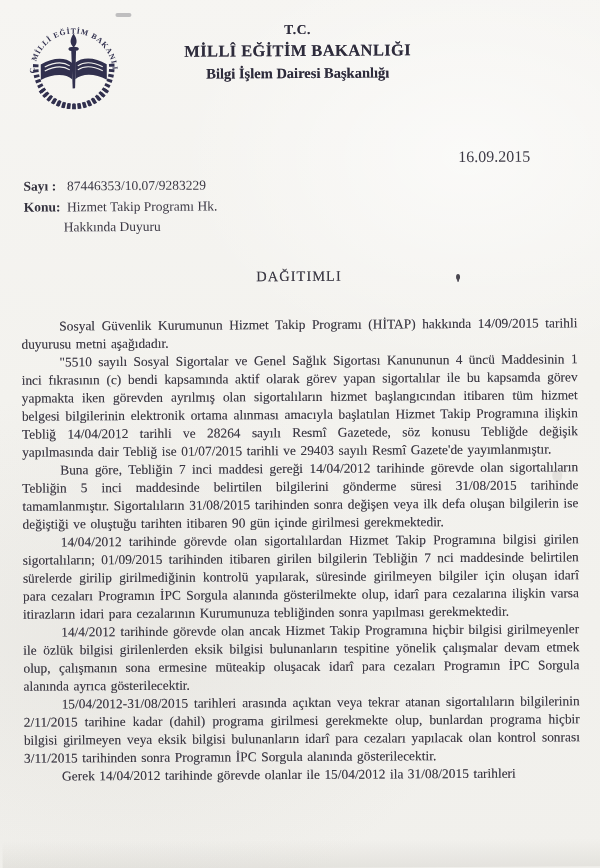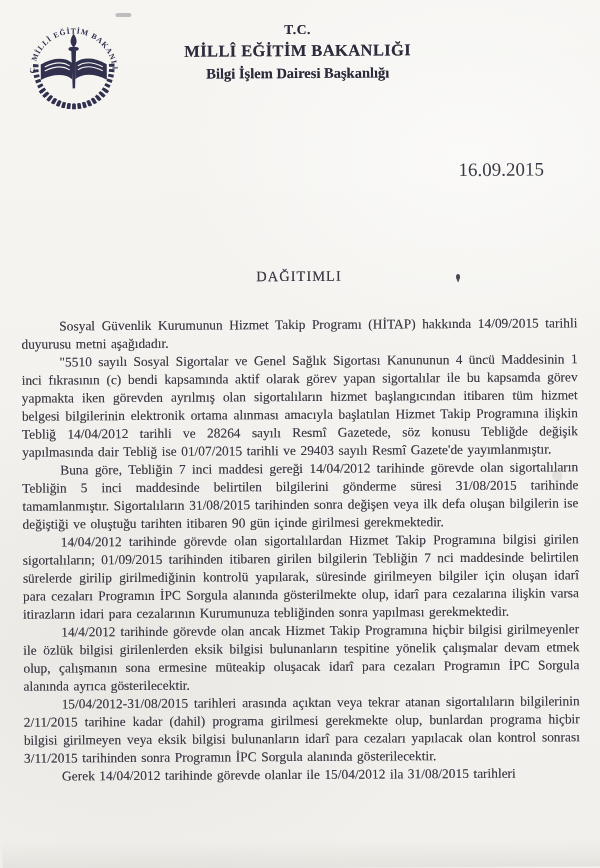--- a/index.html
+++ b/index.html
@@ -25,22 +25,22 @@
     position:absolute;left:0;top:20px;width:600px;text-align:center;
     color:#2e2c3c;
     text-shadow:0 0 .4px rgba(46,44,60,.6);
   }
   .lh-republic{font-size:13.5px;font-weight:bold;letter-spacing:.5px;line-height:19px;}
   .lh-ministry{font-size:16.5px;font-weight:bold;letter-spacing:.4px;line-height:23px;}
   .lh-department{font-size:14.5px;font-weight:bold;line-height:22px;}
 
   
   .doc-date{
-    position:absolute;top:160px;left:460px;
-    font-size:19px;color:#3c3945;
+    position:absolute;top:149px;left:460px;
+    font-size:16px;color:#3c3945;
   }
   .meta{position:absolute;left:25px;top:175px;font-size:13.5px;line-height:20.5px;color:#3c3945;}
   .meta .lbl{font-weight:bold;display:inline-block;min-width:40px;color:#34323e;}
   .meta .cont{margin-left:40px;}
 
   
   .dagitimli{
     position:absolute;top:268px;left:0;width:600px;text-align:center;
     font-size:14.5px;letter-spacing:1px;color:#3a3743;
     text-shadow:0 0 .3px rgba(50,47,60,.5);
@@ -99,20 +99,33 @@
     </svg>
 
     <div class="lh-text">
       <div class="lh-republic">T.C.</div>
       <div class="lh-ministry">MİLLÎ EĞİTİM BAKANLIĞI</div>
       <div class="lh-department">Bilgi İşlem Dairesi Başkanlığı</div>
     </div>
 
     <div class="doc-date">16.09.2015</div>
 
+    <div class="meta">
+      <div class="row">
+        <span class="lbl">Sayı :</span>
+        <span>87446353/10.07/9283229</span>
+      </div>
+      <div class="row">
+        <span class="lbl">Konu:</span>
+        <span>Hizmet Takip Programı Hk.</span>
+      </div>
+      <div class="row cont">
+        <span>Hakkında Duyuru</span>
+      </div>
+    </div>
 
     <div class="dagitimli">DAĞITIMLI</div>
 
     <div class="body-text">
       <p>Sosyal Güvenlik Kurumunun Hizmet Takip Programı (HİTAP) hakkında 14/09/2015 tarihli duyurusu metni aşağıdadır.</p>
       <p>"5510 sayılı Sosyal Sigortalar ve Genel Sağlık Sigortası Kanununun 4 üncü Maddesinin 1 inci fıkrasının (c) bendi kapsamında aktif olarak görev yapan sigortalılar ile bu kapsamda görev yapmakta iken görevden ayrılmış olan sigortalıların hizmet başlangıcından itibaren tüm hizmet belgesi bilgilerinin elektronik ortama alınması amacıyla başlatılan Hizmet Takip Programına ilişkin Tebliğ 14/04/2012 tarihli ve 28264 sayılı Resmî Gazetede, söz konusu Tebliğde değişik yapılmasında dair Tebliğ ise 01/07/2015 tarihli ve 29403 sayılı Resmî Gazete'de yayımlanmıştır.</p>
       <p>Buna göre, Tebliğin 7 inci maddesi gereği 14/04/2012 tarihinde görevde olan sigortalıların Tebliğin 5 inci maddesinde belirtilen bilgilerini gönderme süresi 31/08/2015 tarihinde tamamlanmıştır. Sigortalıların 31/08/2015 tarihinden sonra değişen veya ilk defa oluşan bilgilerin ise değiştiği ve oluştuğu tarihten itibaren 90 gün içinde girilmesi gerekmektedir.</p>
       <p>14/04/2012 tarihinde görevde olan sigortalılardan Hizmet Takip Programına bilgisi girilen sigortalıların; 01/09/2015 tarihinden itibaren girilen bilgilerin Tebliğin 7 nci maddesinde belirtilen sürelerde girilip girilmediğinin kontrolü yapılarak, süresinde girilmeyen bilgiler için oluşan idarî para cezaları Programın İPC Sorgula alanında gösterilmekte olup, idarî para cezalarına ilişkin varsa itirazların idari para cezalarının Kurumunuza tebliğinden sonra yapılması gerekmektedir.</p>
       <p>14/4/2012 tarihinde görevde olan ancak Hizmet Takip Programına hiçbir bilgisi girilmeyenler ile özlük bilgisi girilenlerden eksik bilgisi bulunanların tespitine yönelik çalışmalar devam etmek olup, çalışmanın sona ermesine müteakip oluşacak idarî para cezaları Programın İPC Sorgula alanında ayrıca gösterilecektir.</p>
       <p>15/04/2012-31/08/2015 tarihleri arasında açıktan veya tekrar atanan sigortalıların bilgilerinin 2/11/2015 tarihine kadar (dahil) programa girilmesi gerekmekte olup, bunlardan programa hiçbir bilgisi girilmeyen veya eksik bilgisi bulunanların idarî para cezaları yapılacak olan kontrol sonrası 3/11/2015 tarihinden sonra Programın İPC Sorgula alanında gösterilecektir.</p>

